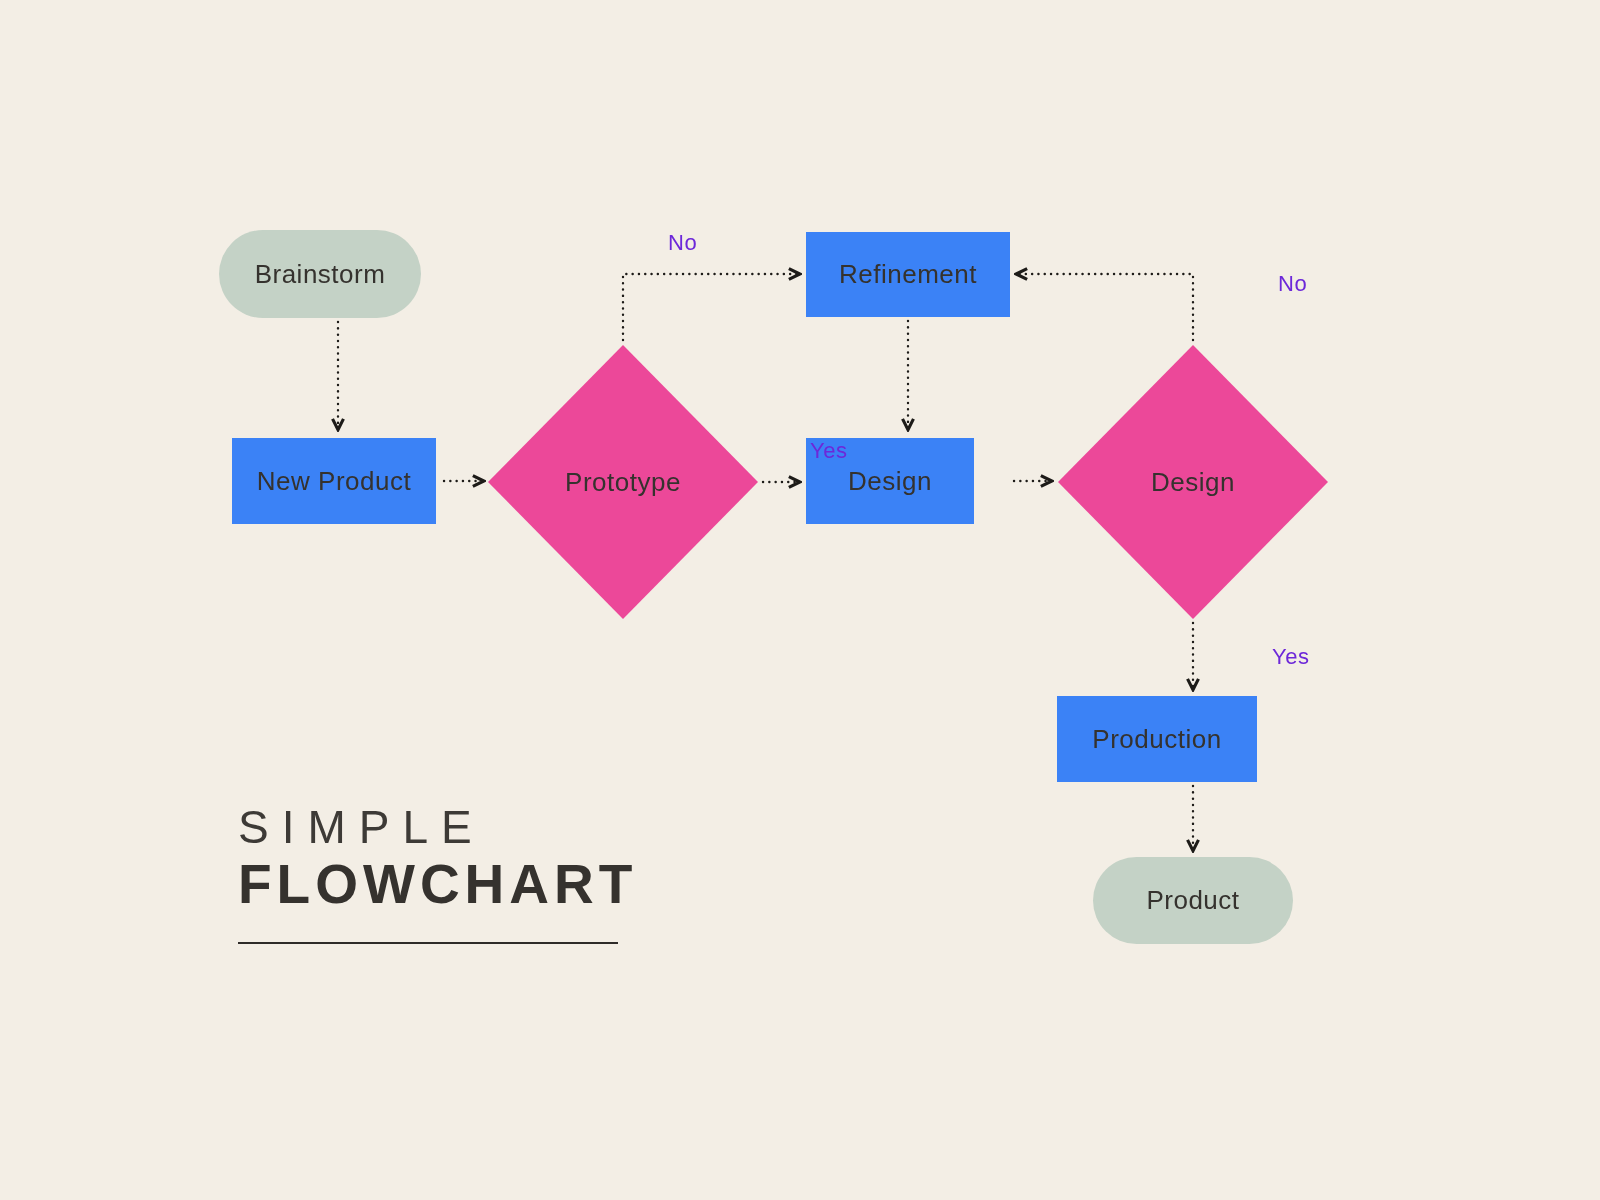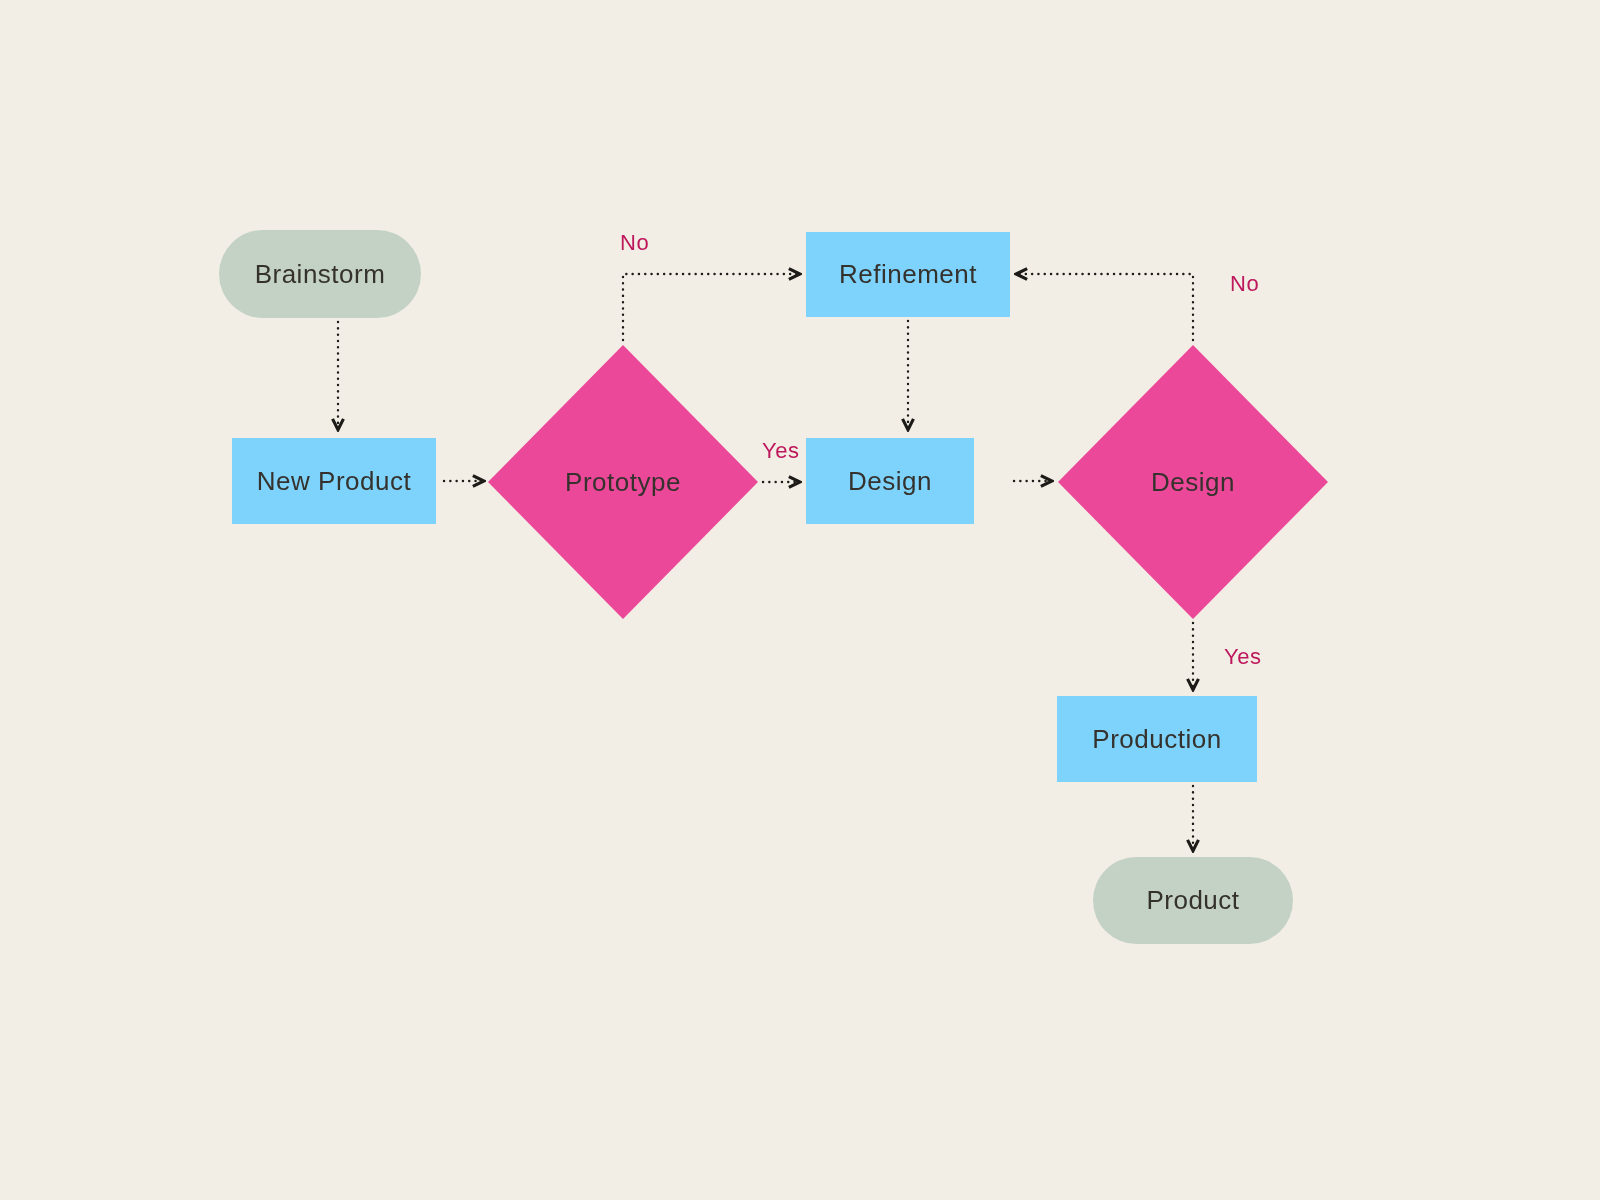--- a/index.html
+++ b/index.html
@@ -23,21 +23,21 @@
     font-size: 26px;
     color: #35322e;
     letter-spacing: 0.5px;
     text-align: center;
   }
   .pill {
     background: #c4d2c6;
     border-radius: 48px;
   }
   .rect {
-    background: #7dd3fc;
+    background: #3b82f6;
   }
   .diamond {
     background: #ec4899;
     clip-path: polygon(50% 0, 100% 50%, 50% 100%, 0 50%);
   }
   #node-brainstorm  { left: 219px;  top: 230px; width: 202px; height: 88px; }
   #node-new-product { left: 232px;  top: 438px; width: 204px; height: 86px; }
   #node-prototype   { left: 488px;  top: 345px; width: 270px; height: 274px; }
   #node-refinement  { left: 806px;  top: 232px; width: 204px; height: 85px; }
   #node-design      { left: 806px;  top: 438px; width: 168px; height: 86px; }
@@ -47,22 +47,23 @@
 
   .edges {
     position: absolute;
     left: 0;
     top: 0;
     pointer-events: none;
   }
   .edge-label {
     position: absolute;
     font-size: 22px;
-    color: #be185d;
+    color: #6d28d9;
     letter-spacing: 0.5px;
+    margin-left: 48px;
   }
   #edge-label-0 { left: 620px;  top: 230px; }
   #edge-label-1 { left: 762px;  top: 438px; }
   #edge-label-2 { left: 1230px; top: 271px; }
   #edge-label-3 { left: 1224px; top: 644px; }
 
   .title-block {
     position: absolute;
     left: 238px;
     top: 802px;
@@ -129,14 +130,19 @@
   <div class="node pill" id="node-launch">Product</div>
 
   <div class="edge-label" id="edge-label-0">No</div>
 
   <div class="edge-label" id="edge-label-1">Yes</div>
 
   <div class="edge-label" id="edge-label-2">No</div>
 
   <div class="edge-label" id="edge-label-3">Yes</div>
 
+  <div class="title-block">
+    <div class="title-line1">SIMPLE</div>
+    <div class="title-line2">FLOWCHART</div>
+    <div class="title-rule"></div>
+  </div>
 
 </div>
 
 </body></html>

